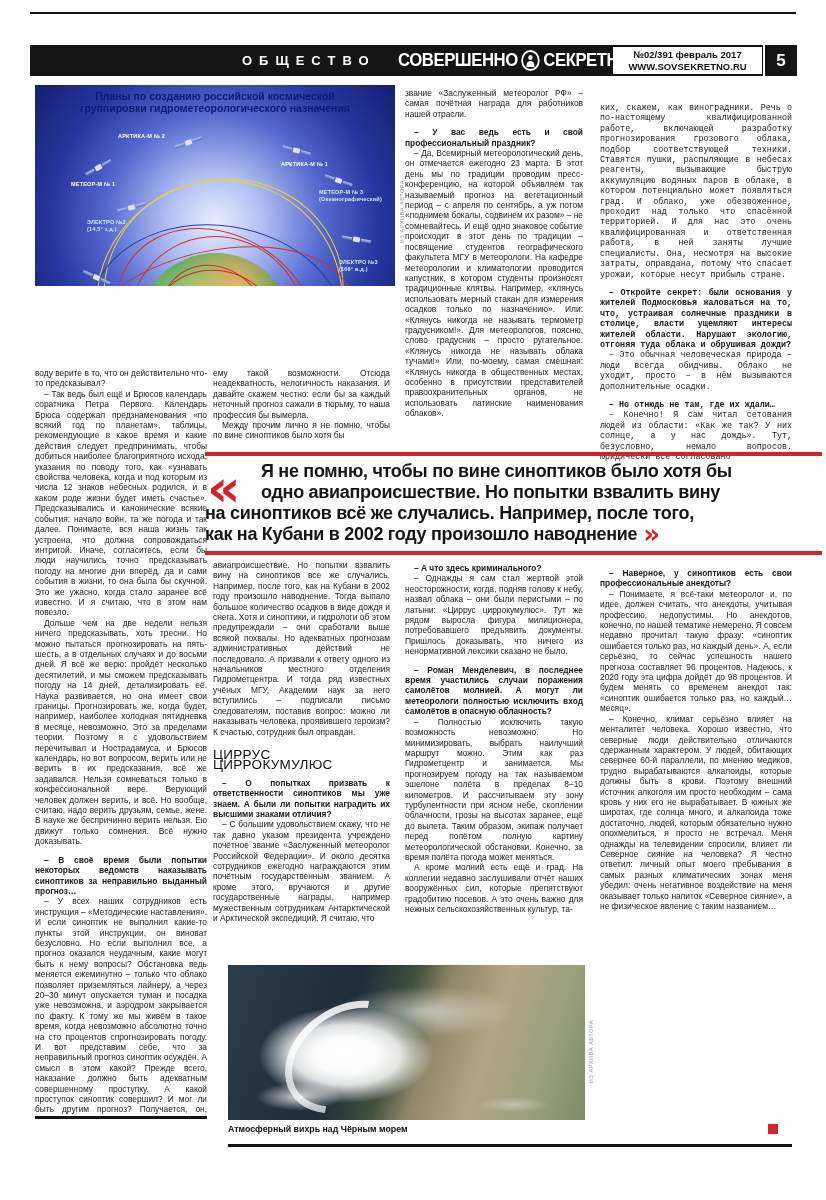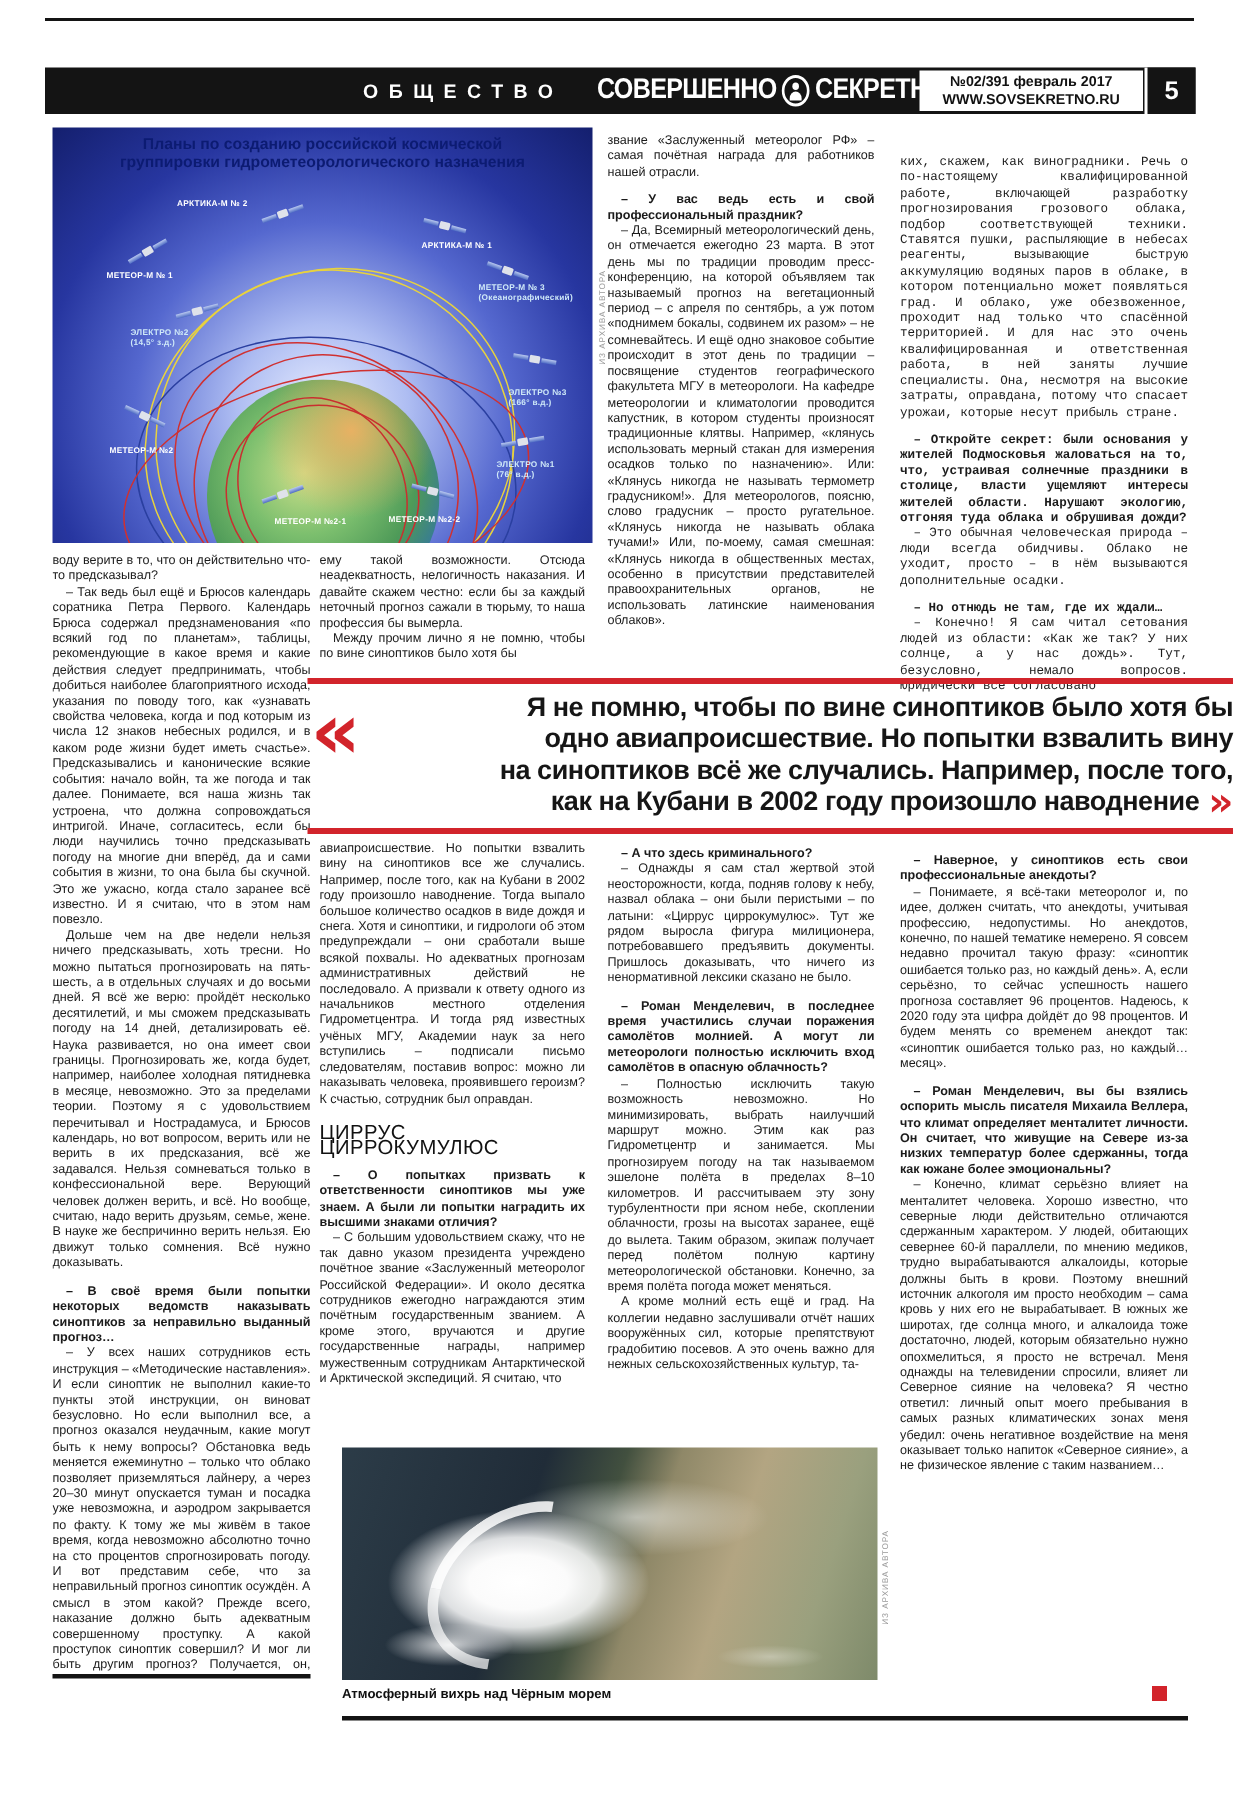--- a/index.html
+++ b/index.html
@@ -13,21 +13,21 @@
   .section-label { position:absolute; left:212px; top:8px; color:#fff; font-size:13px; font-weight:bold; letter-spacing:7px; }
   .logo { position:absolute; left:368px; top:4px; color:#fff; font-weight:bold; font-size:19px; letter-spacing:-0.5px; transform:scaleX(.88); transform-origin:left center; white-space:nowrap; display:flex; align-items:center; }
   .logo .emblem { display:inline-block; width:21px; height:21px; border:2px solid #fff; border-radius:50%; margin:0 4px; position:relative; }
   .logo .emblem::before { content:""; position:absolute; left:6px; top:3px; width:5px; height:5px; border-radius:50%; background:#fff; }
   .logo .emblem::after { content:""; position:absolute; left:4px; top:9px; width:9px; height:6px; border-radius:5px 5px 0 0; background:#fff; }
   .issue-box { position:absolute; left:583px; top:2px; width:149px; height:27px; background:#fff; text-align:center; padding-top:2px; }
   .issue-box div { font-size:9.5px; font-weight:bold; color:#111; line-height:11.5px; }
   .pagenum { position:absolute; right:0; top:0; width:34px; height:31px; background:#141414; border-left:2px solid #fff; color:#fff; font-size:17px; font-weight:bold; text-align:center; line-height:31px; }
 
   
-  .info { position:absolute; left:35px; top:85px; width:360px; height:277px; overflow:hidden;
+  .info { position:absolute; left:35px; top:85px; width:360px; height:201px; overflow:hidden;
           background: radial-gradient(circle at 50% 68%, #e9eeff 0%, #aebdf2 22%, #5568cf 48%, #2736a0 72%, #141f6e 100%); }
   .info-title { position:relative; z-index:6; color:#0c1b72; font-weight:bold; font-size:10.5px; line-height:12px; text-align:center; padding:5px 26px 0 26px; }
   .orbit { position:absolute; border-radius:50%; z-index:2; }
   .earth { position:absolute; left:103px; top:168px; width:155px; height:155px; border-radius:50%; z-index:3;
            background: radial-gradient(circle at 62% 22%, #e8b163 0%, rgba(232,177,99,0) 38%),
                        radial-gradient(circle at 42% 40%, #cfe08a 0%, #7cbf6e 32%, #4e9a58 58%, #2e6fae 82%, #1f4e9a 100%); }
   .sat { position:absolute; width:7px; height:5px; background:#dfe2ea; z-index:5; border-radius:1px; }
   .sat::before,.sat::after { content:""; position:absolute; top:1px; width:10px; height:3px; background:linear-gradient(#b9c9ef,#4f6cc4); }
   .sat::before { left:-11px; } .sat::after { right:-11px; }
   .sat-label { position:absolute; z-index:6; color:#fff; font-size:5.5px; font-weight:bold; line-height:6.5px; white-space:pre-line; letter-spacing:.2px; }
@@ -38,21 +38,21 @@
   .col { position:absolute; font-size:8.4px; line-height:10.4px; color:#1b1b1b; text-align:justify; overflow:hidden; }
   .col p { text-indent:9px; }
   .col p.cont { text-indent:0; }
   .col p.q { font-weight:bold; margin-top:8px; }
   .col p.q.nogap { margin-top:3px; }
   .subhead { font-weight:normal; font-size:13.5px; letter-spacing:.3px; color:#111; margin:13px 0 7px 0; text-indent:0 !important; text-align:left; }
 
   
   .quote { position:absolute; left:205px; top:452px; width:617px; border-top:4px solid #d2242b; border-bottom:4px solid #d2242b; padding:5px 0 6px 0; }
   .quote-open { position:absolute; left:2px; top:12px; color:#d2242b; font-size:52px; font-weight:bold; line-height:40px; font-family:"DejaVu Sans", sans-serif; }
-  .quote-line { text-align:right; font-weight:bold; font-size:18px; line-height:21px; color:#161616; letter-spacing:-0.3px; }
+  .quote-line { text-align:left; font-weight:bold; font-size:18px; line-height:21px; color:#161616; letter-spacing:-0.3px; }
   .quote-line.ind { padding-left:56px; }
   .quote-close { color:#d2242b; font-size:26px; font-family:"DejaVu Sans", sans-serif; vertical-align:-3px; margin-left:6px; }
 
   
   .photo { position:absolute; left:228px; top:965px; width:357px; height:155px; overflow:hidden;
            background:
              radial-gradient(closest-side at 33% 58%, #ffffff 0%, #fbfbfb 28%, rgba(255,255,255,.85) 46%, rgba(255,255,255,0) 74%),
              radial-gradient(closest-side at 20% 85%, rgba(255,255,255,.8) 0%, rgba(255,255,255,0) 60%),
              radial-gradient(closest-side at 55% 30%, rgba(255,255,255,.55) 0%, rgba(255,255,255,0) 55%),
              radial-gradient(closest-side at 80% 90%, rgba(255,255,255,.35) 0%, rgba(255,255,255,0) 50%),
@@ -171,21 +171,20 @@
     <p class="q nogap">– А что здесь криминального?</p>
     <p>– Однажды я сам стал жертвой этой неосторожности, когда, подняв голову к небу, назвал облака – они были перистыми – по латыни: «Циррус циррокумулюс». Тут же рядом выросла фигура милиционера, потребовавшего предъявить документы. Пришлось доказывать, что ничего из ненормативной лексики сказано не было.</p>
     <p class="q">– Роман Менделевич, в последнее время участились случаи поражения самолётов молнией. А могут ли метеорологи полностью исключить вход самолётов в опасную облачность?</p>
     <p>– Полностью исключить такую возможность невозможно. Но минимизировать, выбрать наилучший маршрут можно. Этим как раз Гидрометцентр и занимается. Мы прогнозируем погоду на так называемом эшелоне полёта в пределах 8–10 километров. И рассчитываем эту зону турбулентности при ясном небе, скоплении облачности, грозы на высотах заранее, ещё до вылета. Таким образом, экипаж получает перед полётом полную картину метеорологической обстановки. Конечно, за время полёта погода может меняться.</p>
     <p>А кроме молний есть ещё и град. На коллегии недавно заслушивали отчёт наших вооружённых сил, которые препятствуют градобитию посевов. А это очень важно для нежных сельскохозяйственных культур, та-</p>
   </div>
 
   <div class="col" style="left:600px; top:560px; width:192px; height:578px;">
     <p class="q">– Наверное, у синоптиков есть свои профессиональные анекдоты?</p>
     <p>– Понимаете, я всё-таки метеоролог и, по идее, должен считать, что анекдоты, учитывая профессию, недопустимы. Но анекдотов, конечно, по нашей тематике немерено. Я совсем недавно прочитал такую фразу: «синоптик ошибается только раз, но каждый день». А, если серьёзно, то сейчас успешность нашего прогноза составляет 96 процентов. Надеюсь, к 2020 году эта цифра дойдёт до 98 процентов. И будем менять со временем анекдот так: «синоптик ошибается только раз, но каждый… месяц».</p>
-    <p class="q">– Роман Менделевич, вы бы взялись оспорить мысль писателя Михаила Веллера, что климат определяет менталитет личности. Он считает, что живущие на Севере из-за низких температур более сдержанны, тогда как южане более эмоциональны?</p>
     <p>– Конечно, климат серьёзно влияет на менталитет человека. Хорошо известно, что северные люди действительно отличаются сдержанным характером. У людей, обитающих севернее 60-й параллели, по мнению медиков, трудно вырабатываются алкалоиды, которые должны быть в крови. Поэтому внешний источник алкоголя им просто необходим – сама кровь у них его не вырабатывает. В южных же широтах, где солнца много, и алкалоида тоже достаточно, людей, которым обязательно нужно опохмелиться, я просто не встречал. Меня однажды на телевидении спросили, влияет ли Северное сияние на человека? Я честно ответил: личный опыт моего пребывания в самых разных климатических зонах меня убедил: очень негативное воздействие на меня оказывает только напиток «Северное сияние», а не физическое явление с таким названием…</p>
   </div>
 
   <div class="photo"></div>
   <div class="credit-vert" style="left:588px; top:1020px;">ИЗ АРХИВА АВТОРА</div>
   <div class="caption">Атмосферный вихрь над Чёрным морем</div>
 
   <div class="rule-col1"></div>
   <div class="endmark"></div>
   <div class="rule-bottom"></div>

